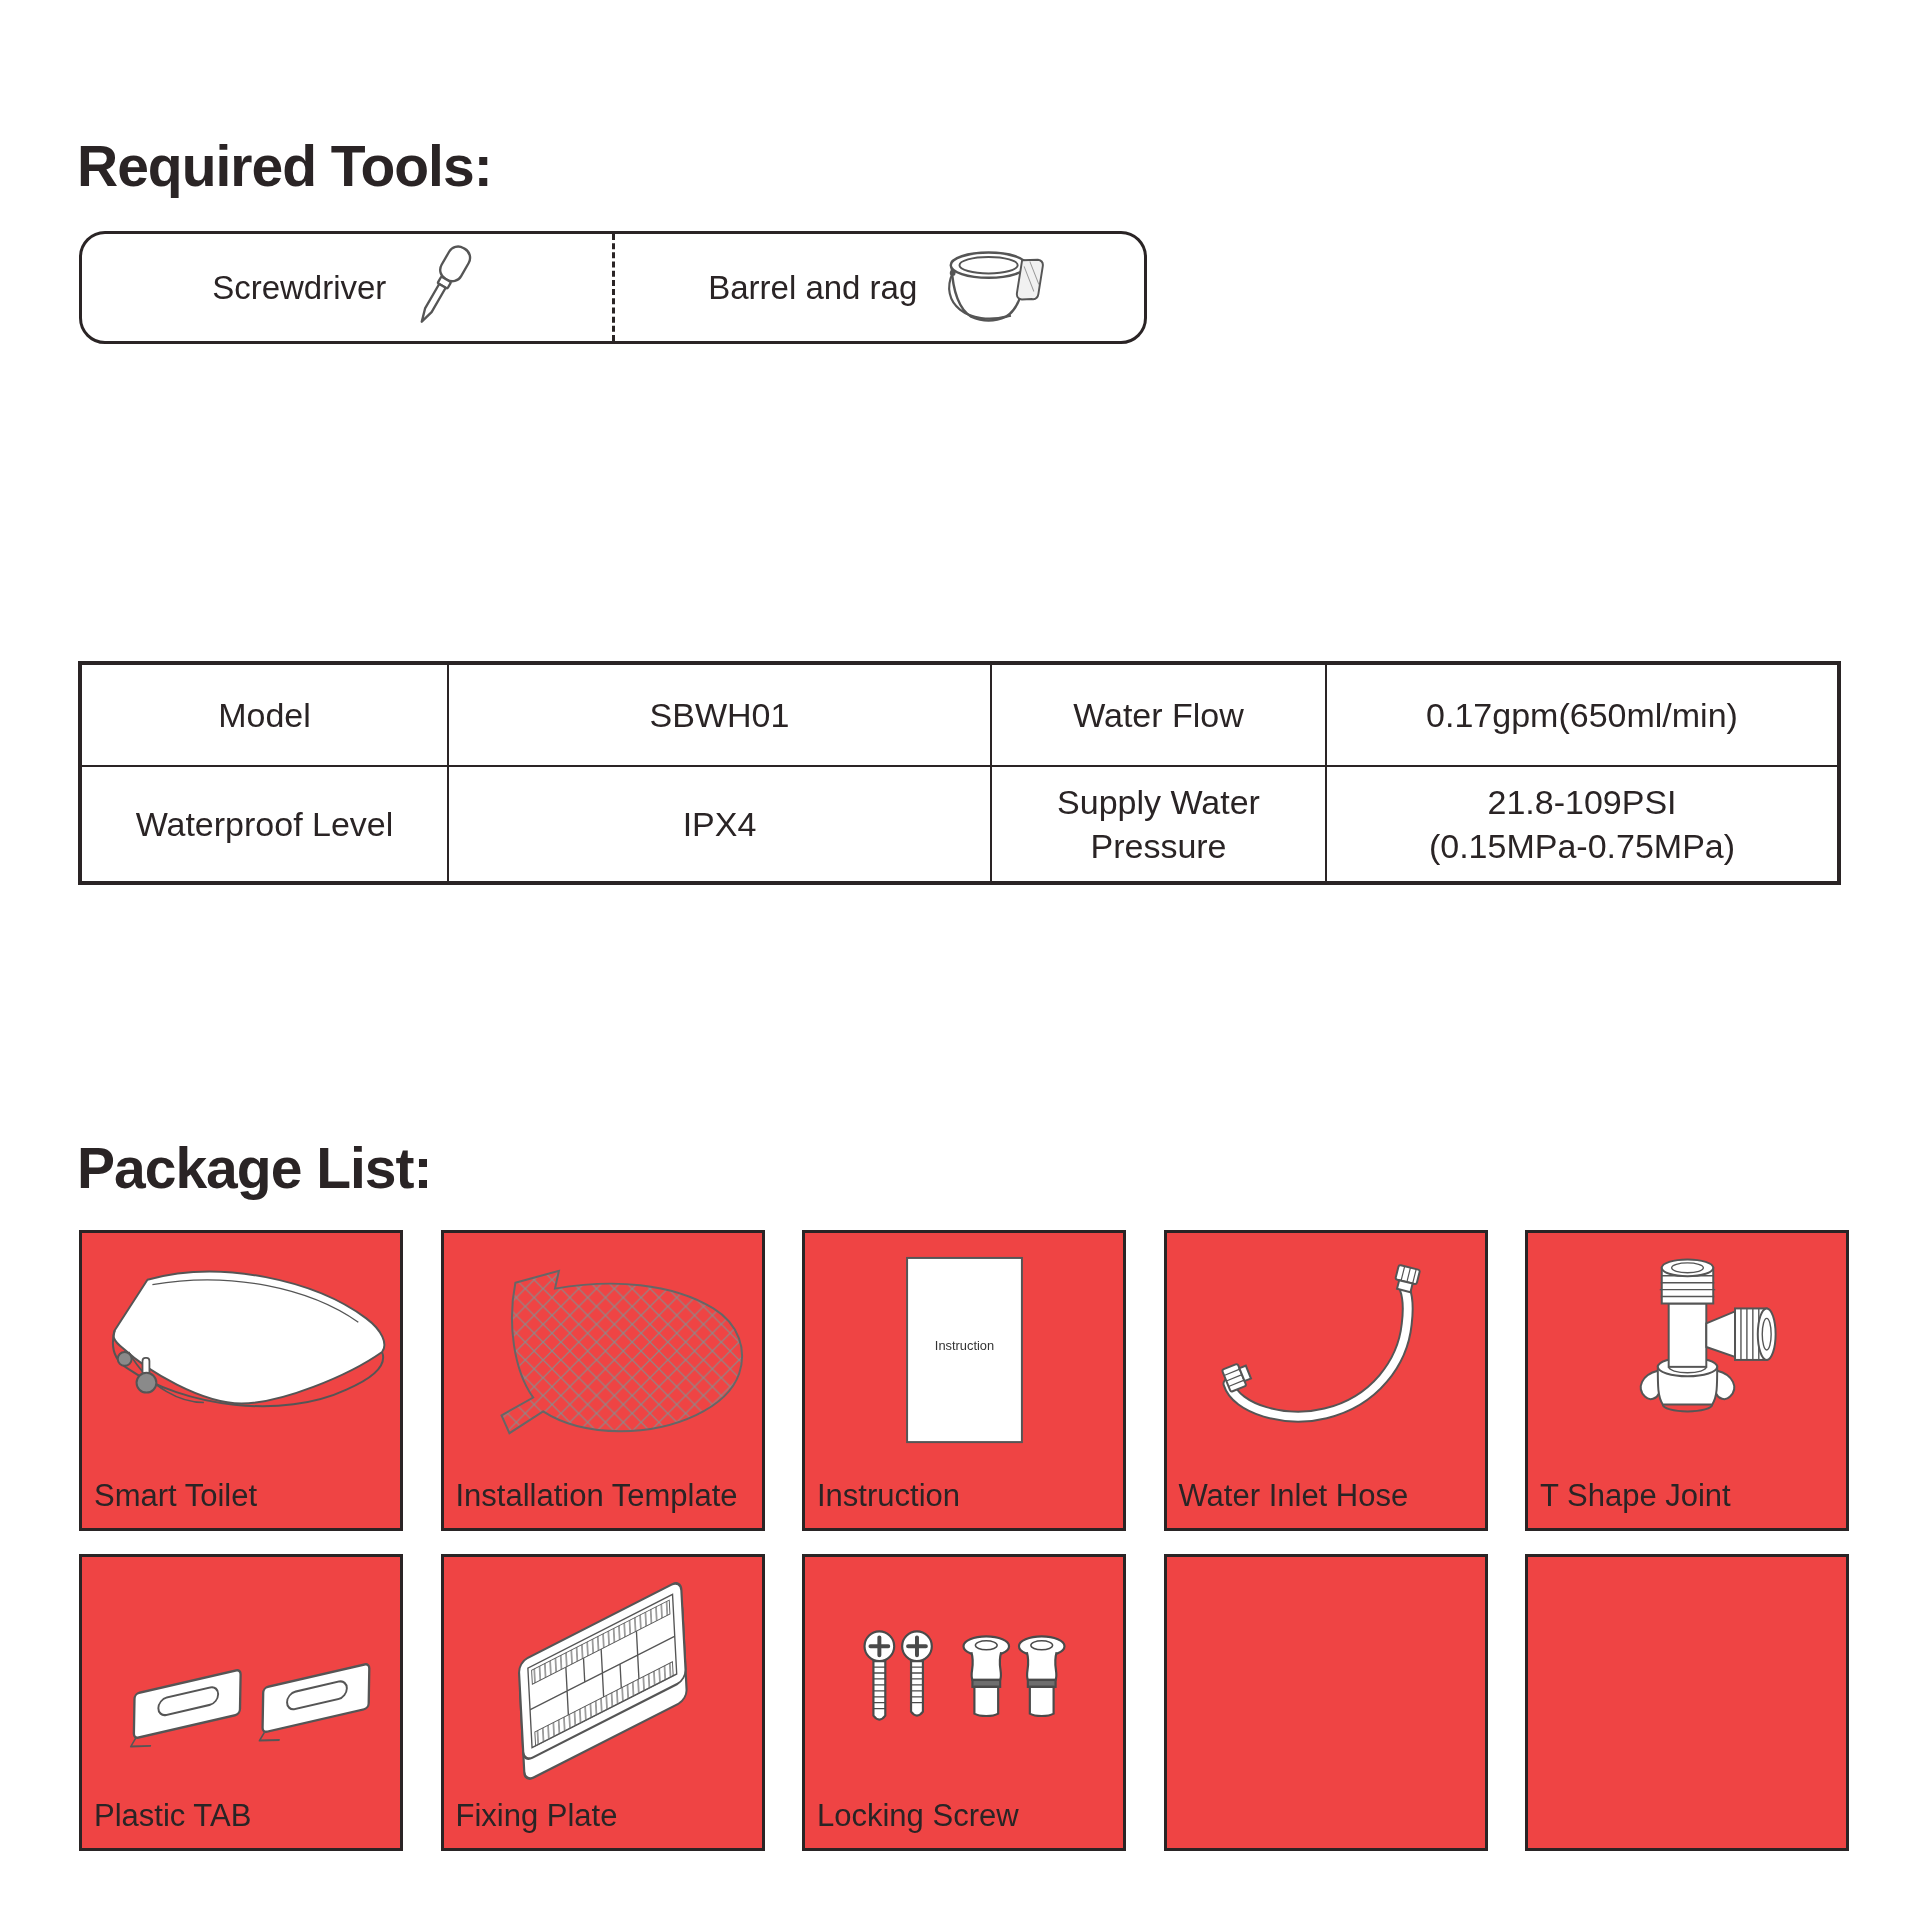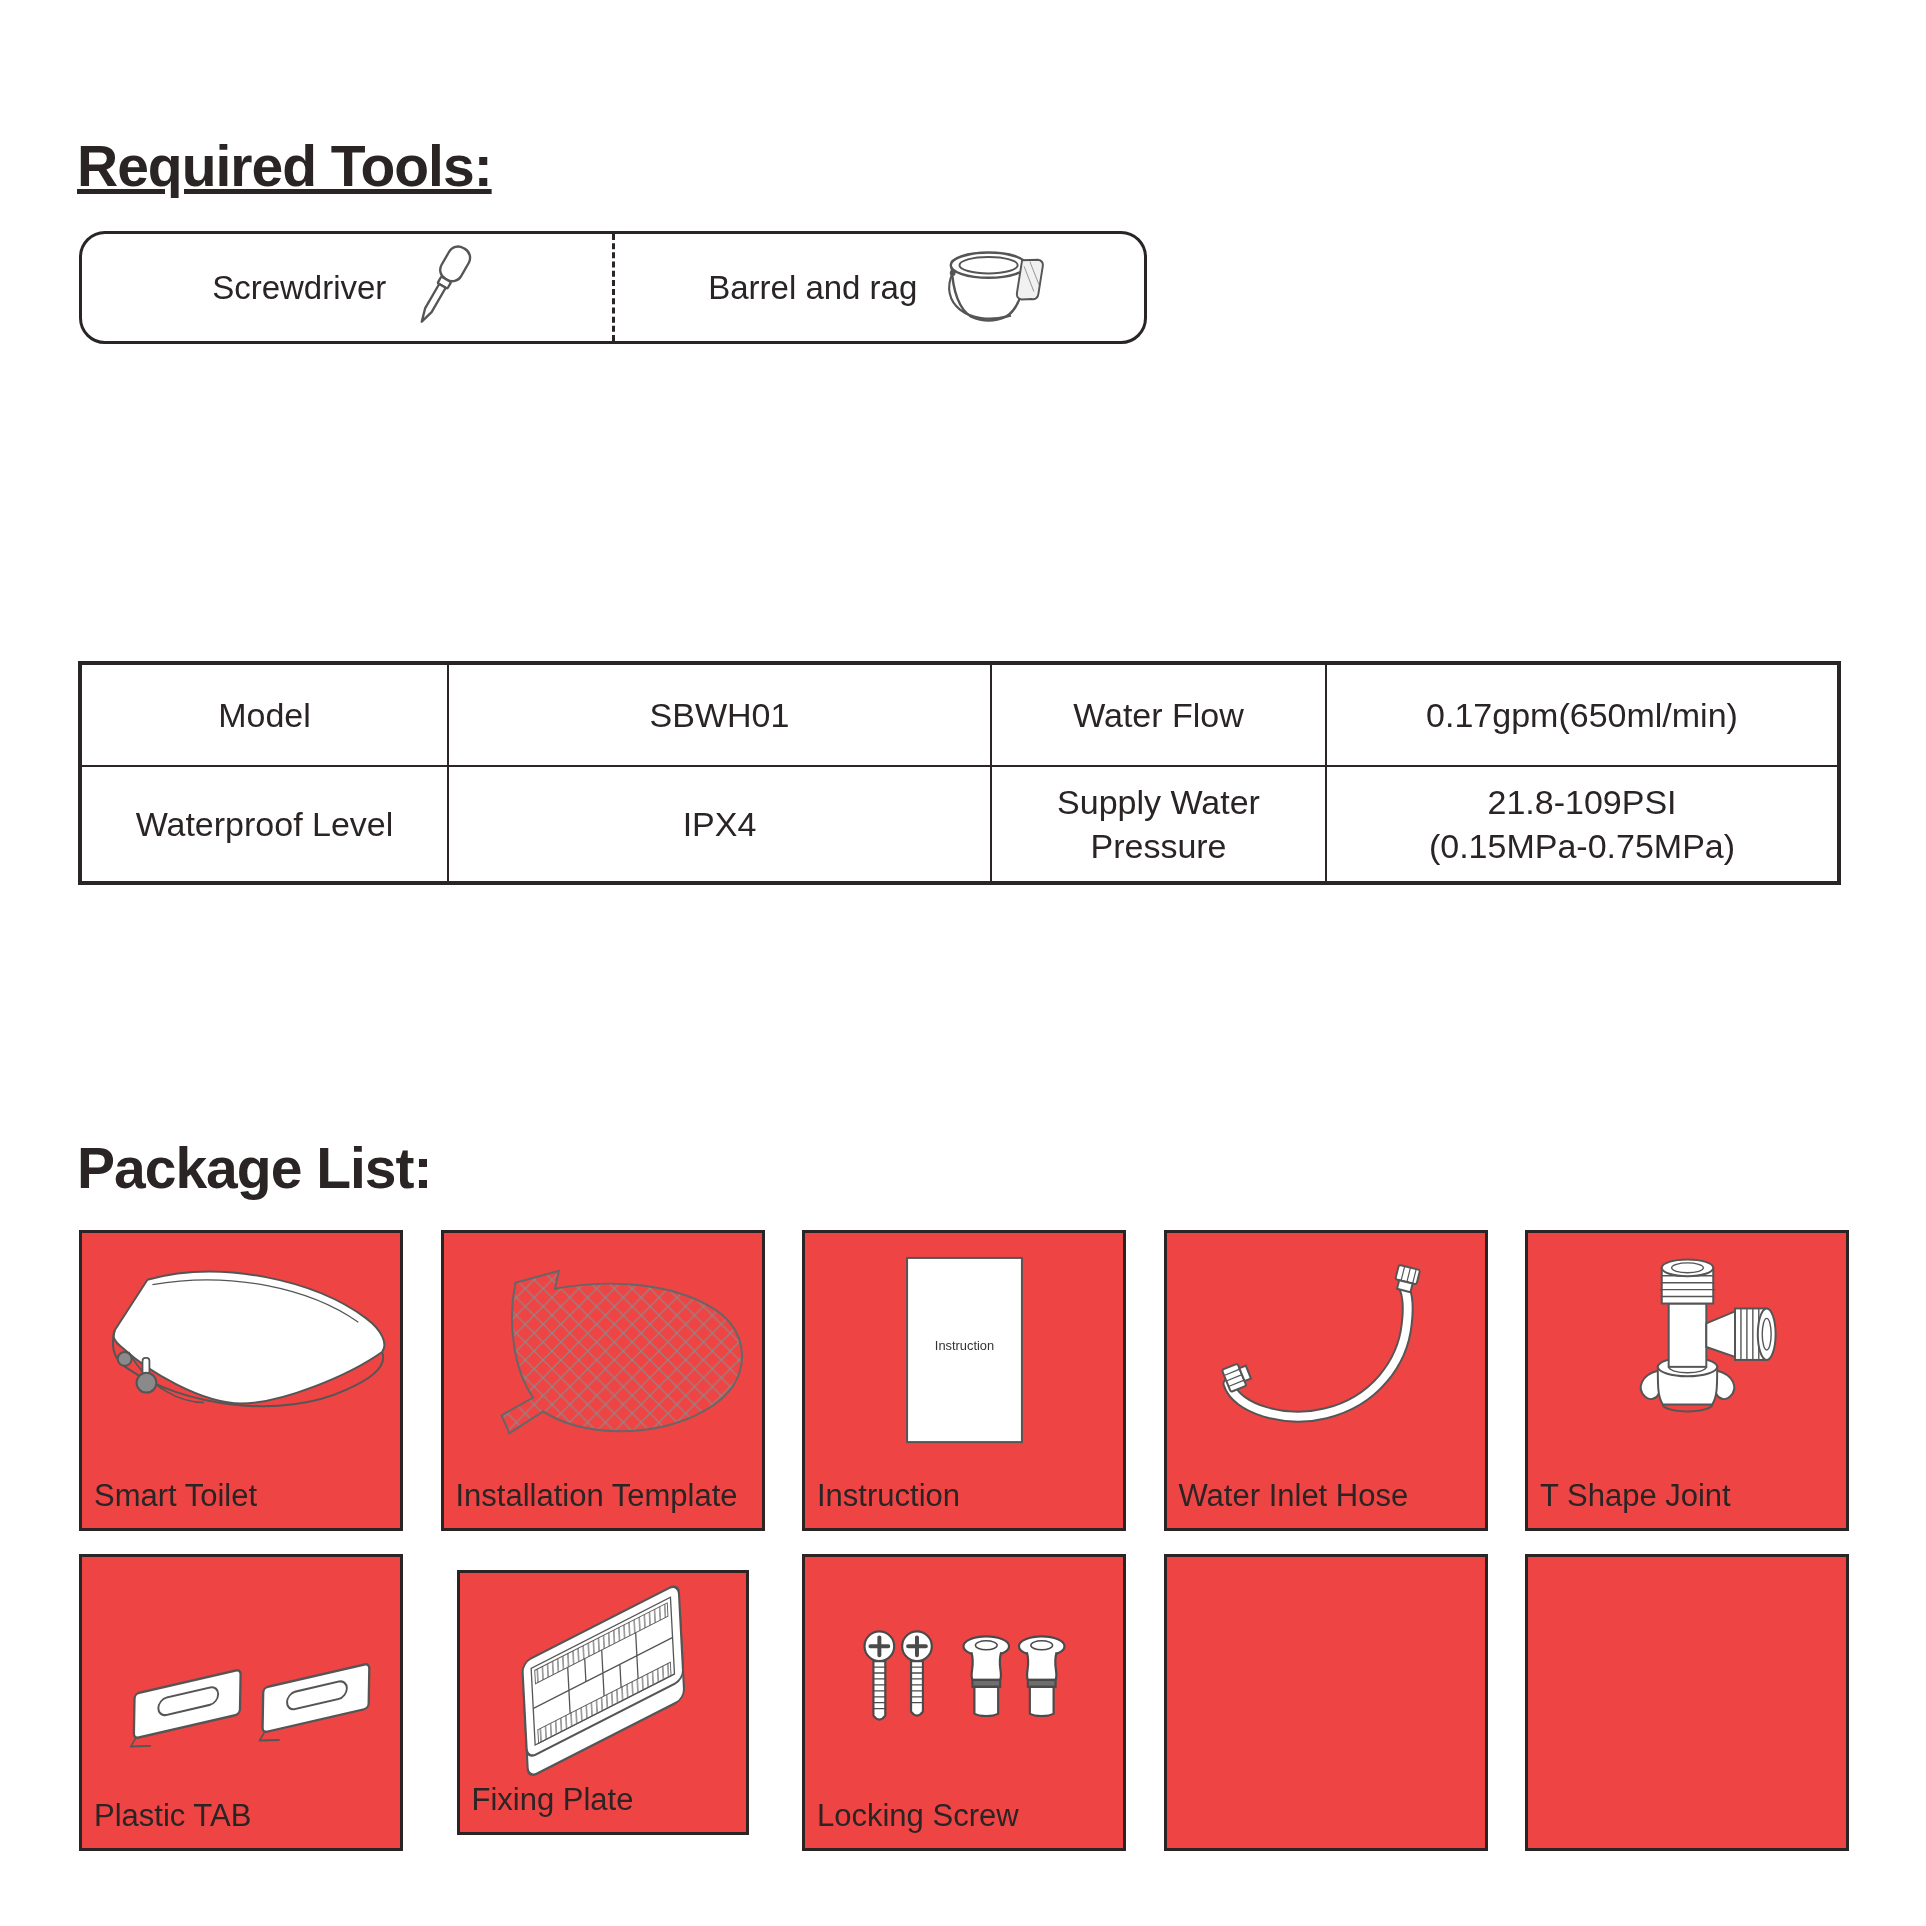--- a/index.html
+++ b/index.html
@@ -4,21 +4,21 @@
 <style>
   html,body{margin:0;padding:0;background:#ffffff;}
   .page{
     position:relative;width:1927px;height:1927px;background:#ffffff;
     font-family:"Liberation Sans","DejaVu Sans",sans-serif;color:#2a2425;overflow:hidden;
   }
   .section-title{
     position:absolute;left:77px;margin:0;font-size:57px;font-weight:700;
     letter-spacing:-1px;color:#2a2425;line-height:1.1;
   }
-  #title-tools{top:135px;text-decoration:underline;}
+  #title-tools{top:135px;}
   #title-spec{top:560px;}
   #title-package{top:1137px;}
 
   
   .tools-box{
     position:absolute;left:79px;top:231px;width:1062px;height:107px;
     border:3px solid #2a2425;border-radius:26px;display:flex;background:#fff;
   }
   .tool-cell{
     flex:1 1 0;display:flex;align-items:center;justify-content:center;gap:16px;
@@ -234,21 +234,21 @@
               <rect x="0" y="0" width="110" height="44" rx="5"></rect>
               <rect x="25" y="11" width="62" height="17" rx="8.5" stroke-width="2"></rect>
               <path d="M2 44 L-3 51 L18 55" fill="none" stroke-width="1.8"></path>
             </g>
           </g>
         </svg>
       </div>
       <figcaption class="label">Plastic TAB</figcaption>
     </figure>
 
-    <figure class="package-item" style="margin:16px;">
+    <figure class="package-item" style="margin:0;">
       <div class="art">
         <svg width="297" height="213" viewBox="0 0 300 215">
           <defs>
             <pattern id="serr" width="6" height="14" patternUnits="userSpaceOnUse">
               <path d="M3 0 V14" stroke="#7a7a7a" stroke-width="1.5"></path>
             </pattern>
           </defs>
           <g transform="translate(150,108) rotate(-27)">
             <g transform="skewX(-24) scale(1,0.92)">
               <rect x="-92" y="-34" width="184" height="100" rx="10" fill="#fff" stroke="#555" stroke-width="2.4"></rect>

